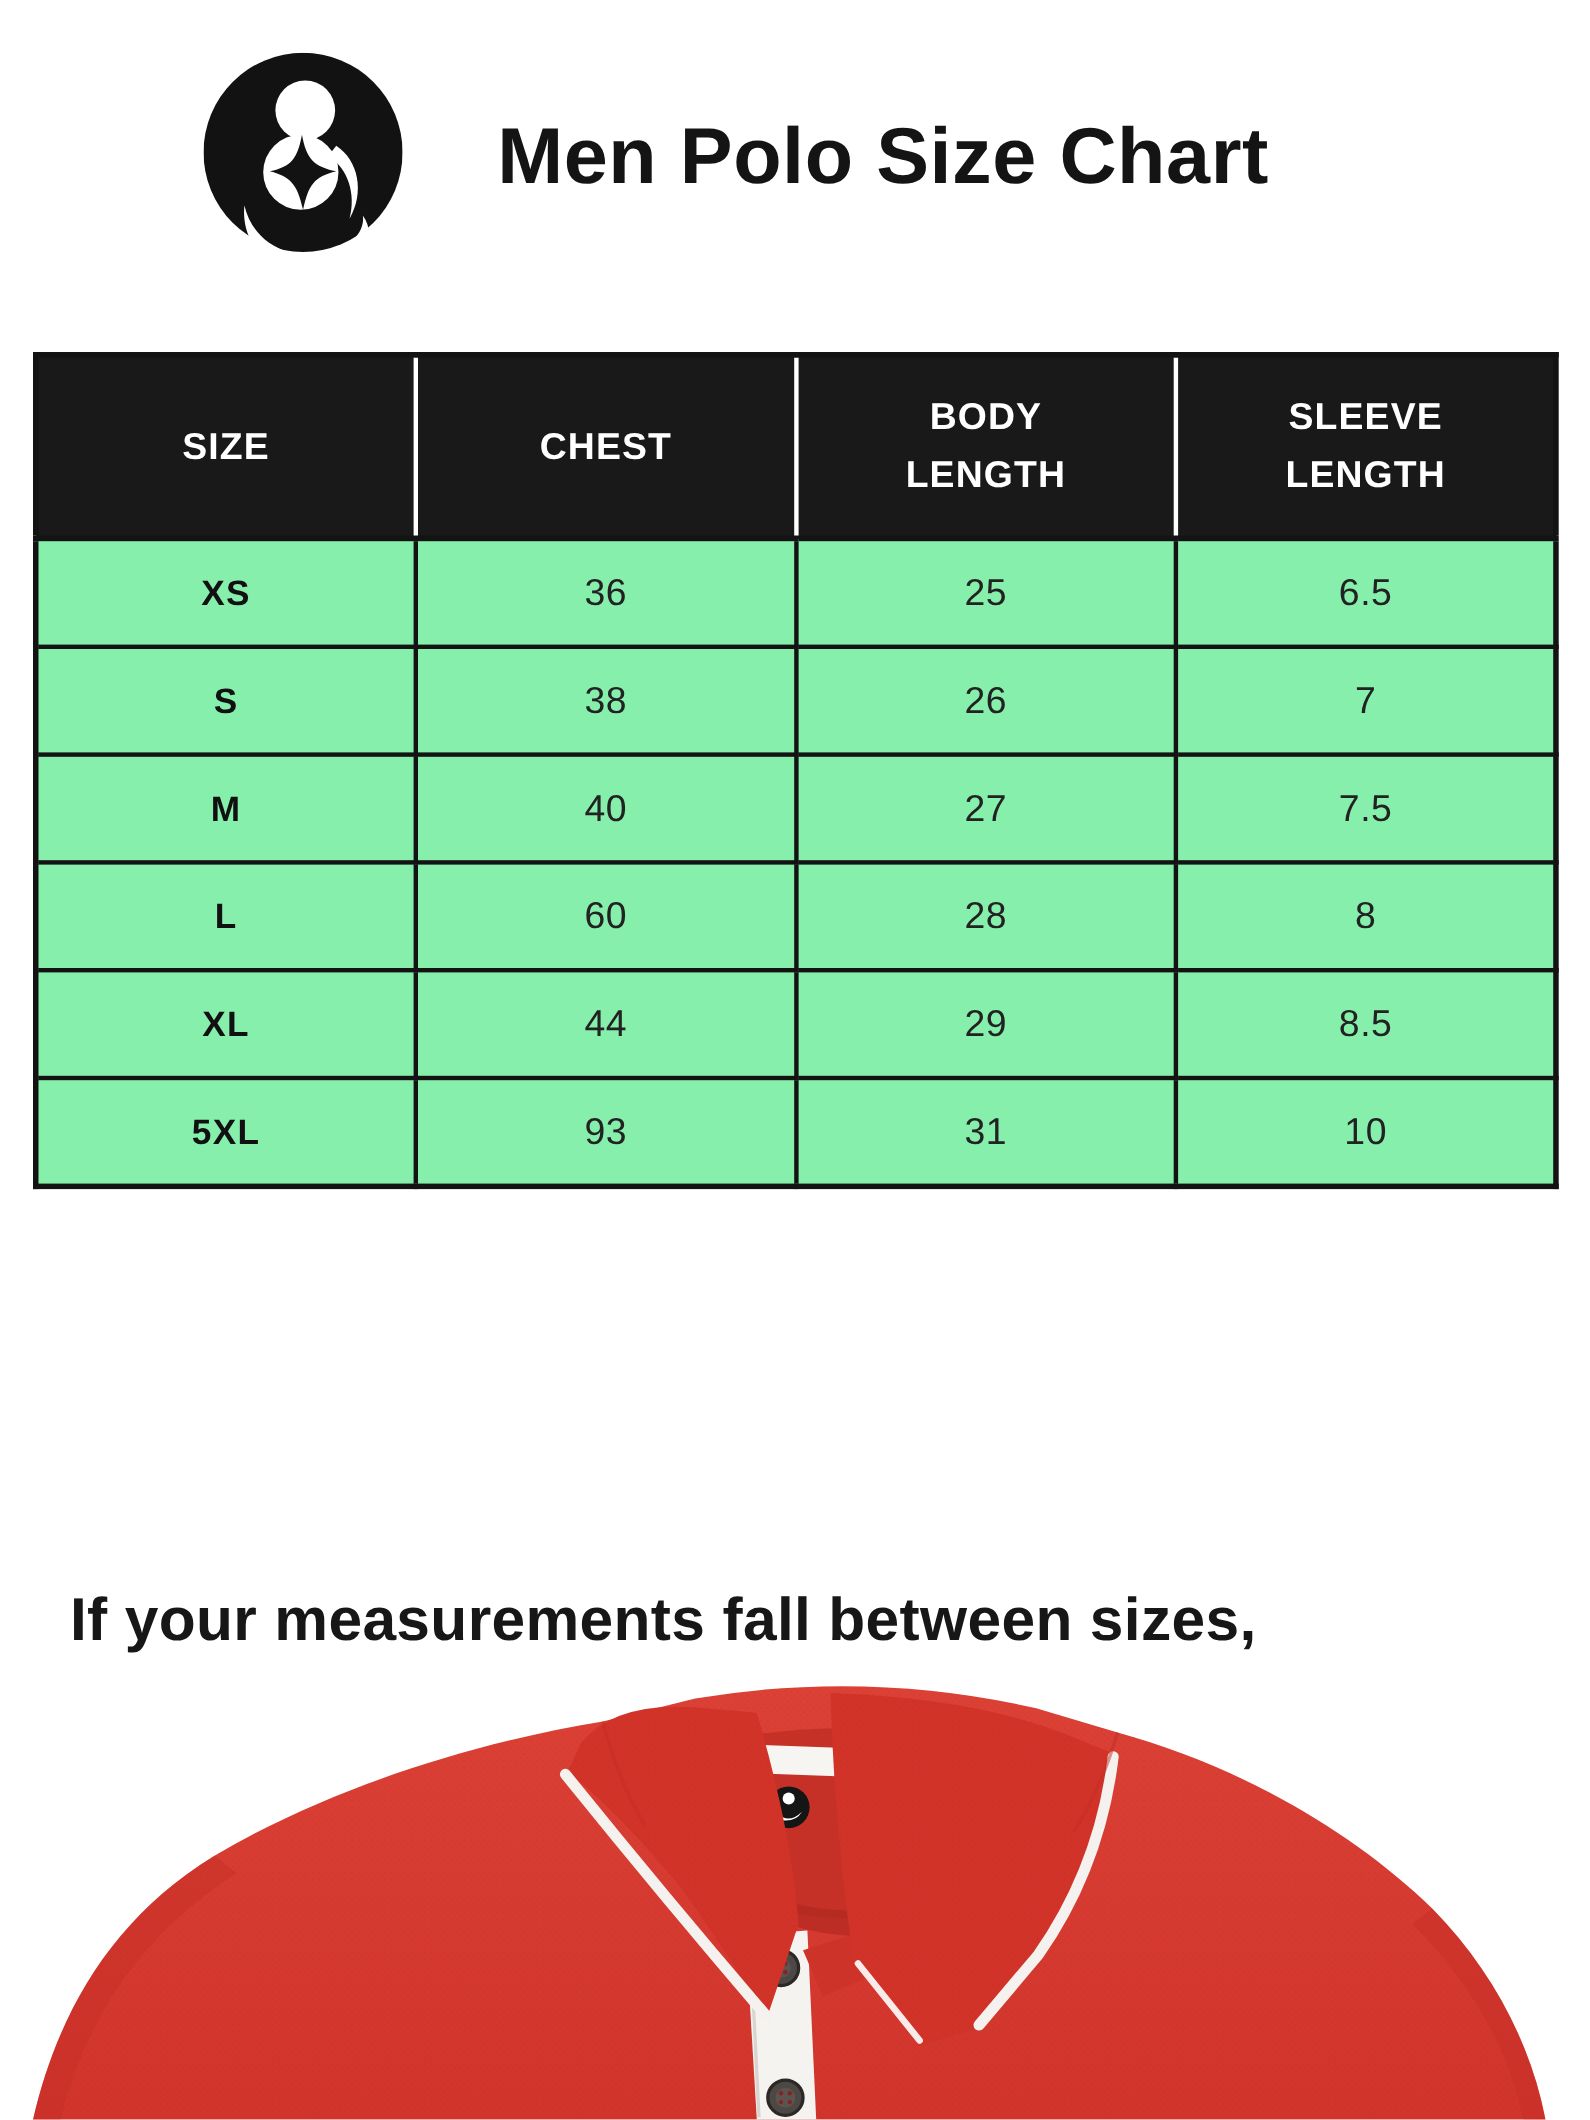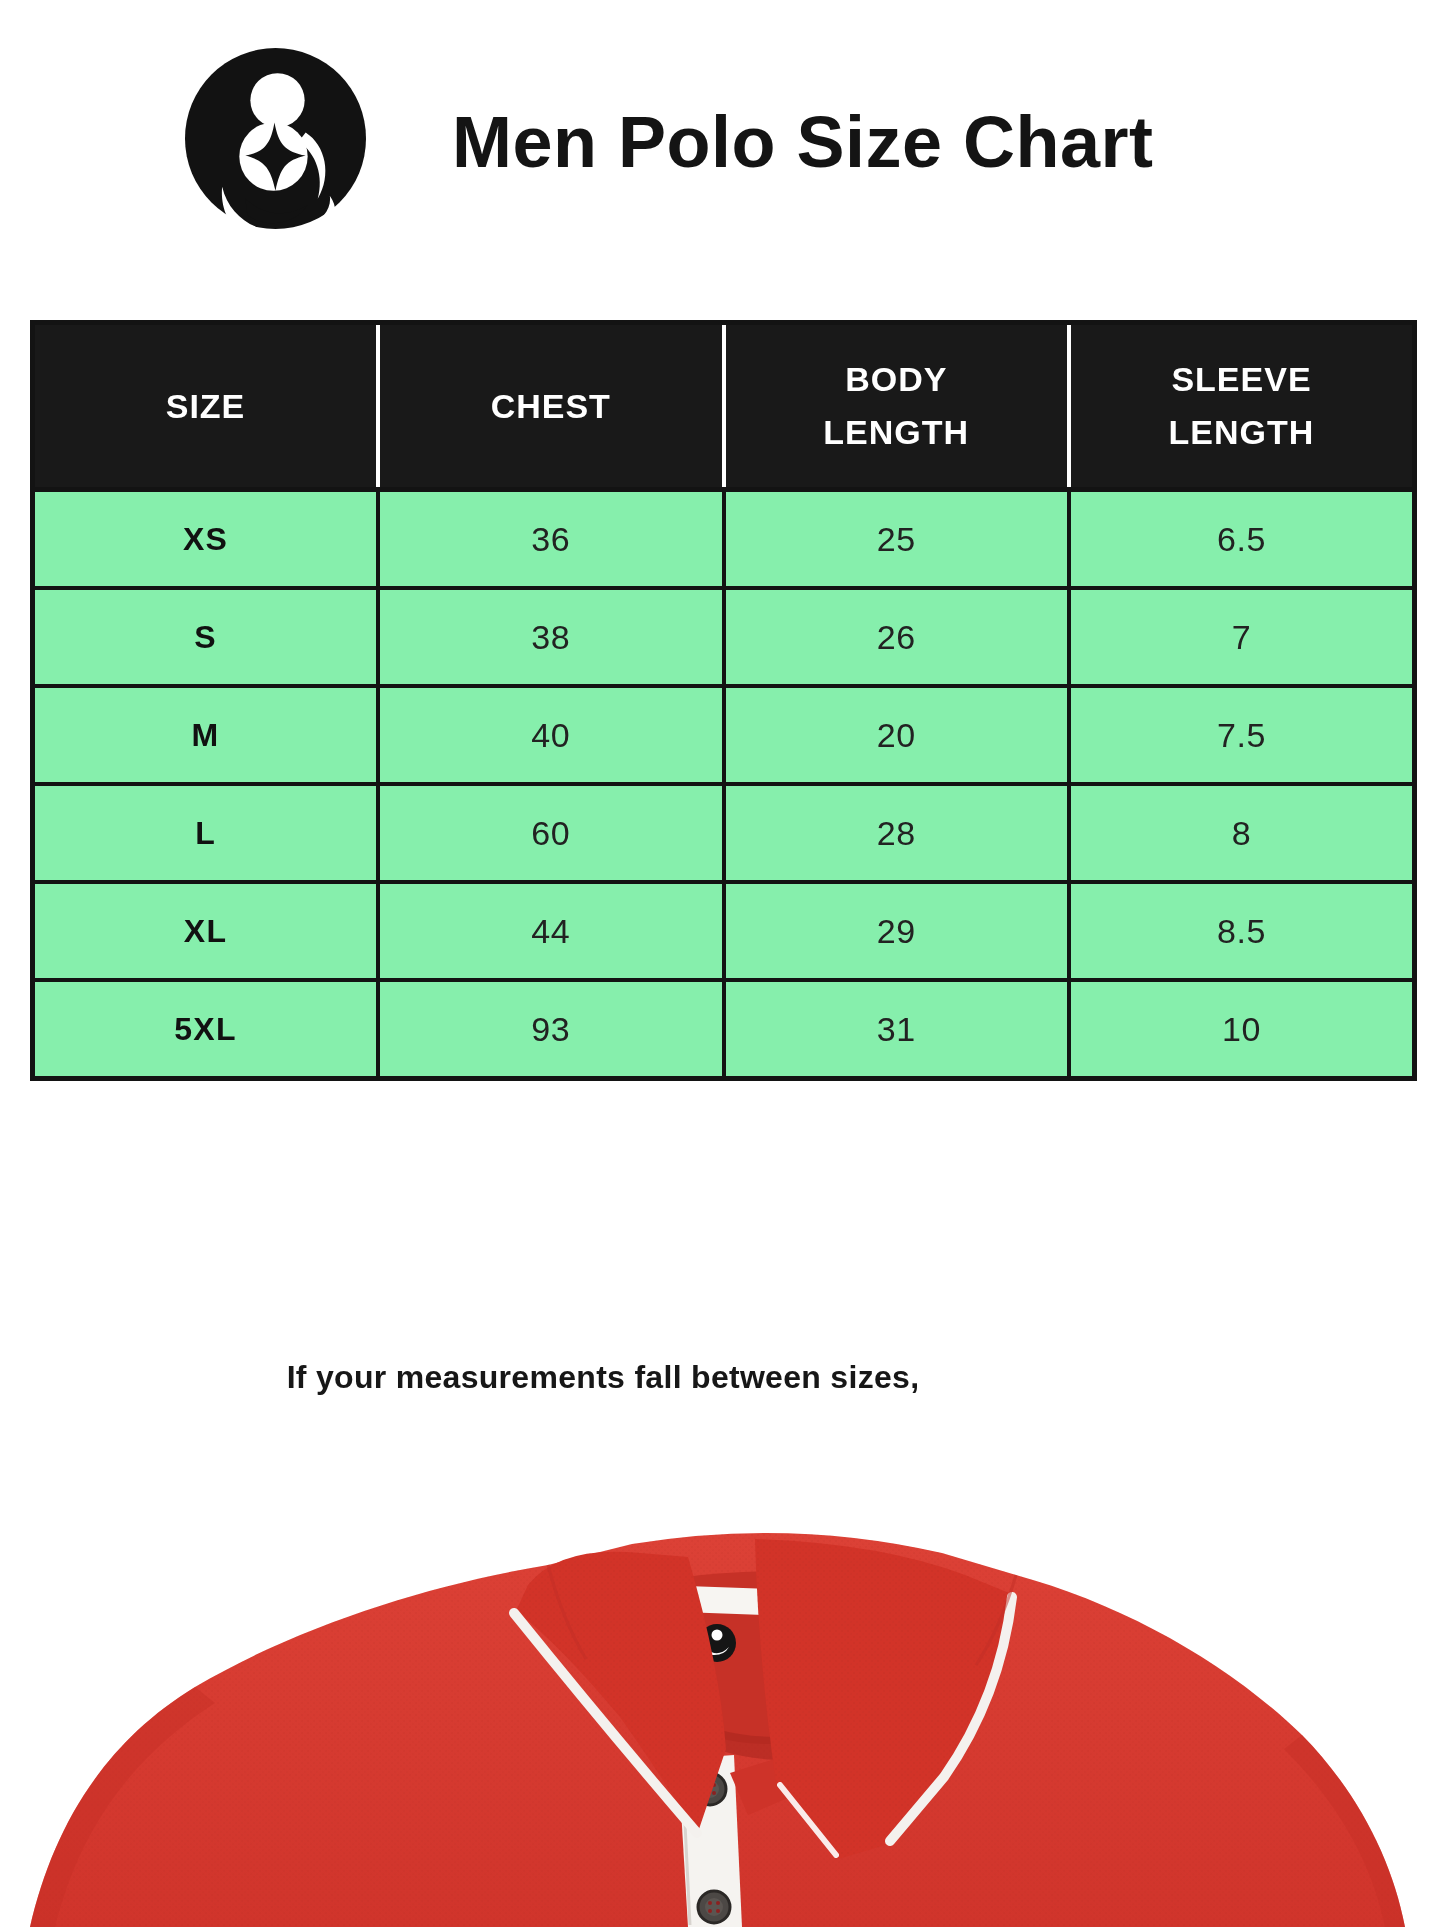--- a/index.html
+++ b/index.html
@@ -40,23 +40,23 @@
   .size-table td{
     height:92px;
     border:4px solid #131313;
     text-align:center;vertical-align:middle;
     font-size:34px;font-weight:400;color:#222;letter-spacing:.5px;
     background:#86efac;
   }
   .size-table td.size-cell{font-weight:700;font-size:32px;letter-spacing:1.2px;color:#111;}
   
   .note{
-    position:absolute;left:0;top:1352px;width:1206px;
+    position:absolute;left:0;top:1428px;width:1206px;
     text-align:center;
-    font-size:32px;font-weight:800;color:#171717;
+    font-size:55px;font-weight:800;color:#171717;
     line-height:1.6;letter-spacing:.3px;
   }
   
   .polo-photo{
     position:absolute;left:0;top:1527px;width:1445px;height:400px;
   }
 </style>
 </head>
 <body>
 
@@ -90,21 +90,21 @@
     </tr>
     <tr>
       <td class="size-cell">S</td>
       <td>38</td>
       <td>26</td>
       <td>7</td>
     </tr>
     <tr>
       <td class="size-cell">M</td>
       <td>40</td>
-      <td>20</td>
+      <td>27</td>
       <td>7.5</td>
     </tr>
     <tr>
       <td class="size-cell">L</td>
       <td>60</td>
       <td>28</td>
       <td>8</td>
     </tr>
     <tr>
       <td class="size-cell">XL</td>

